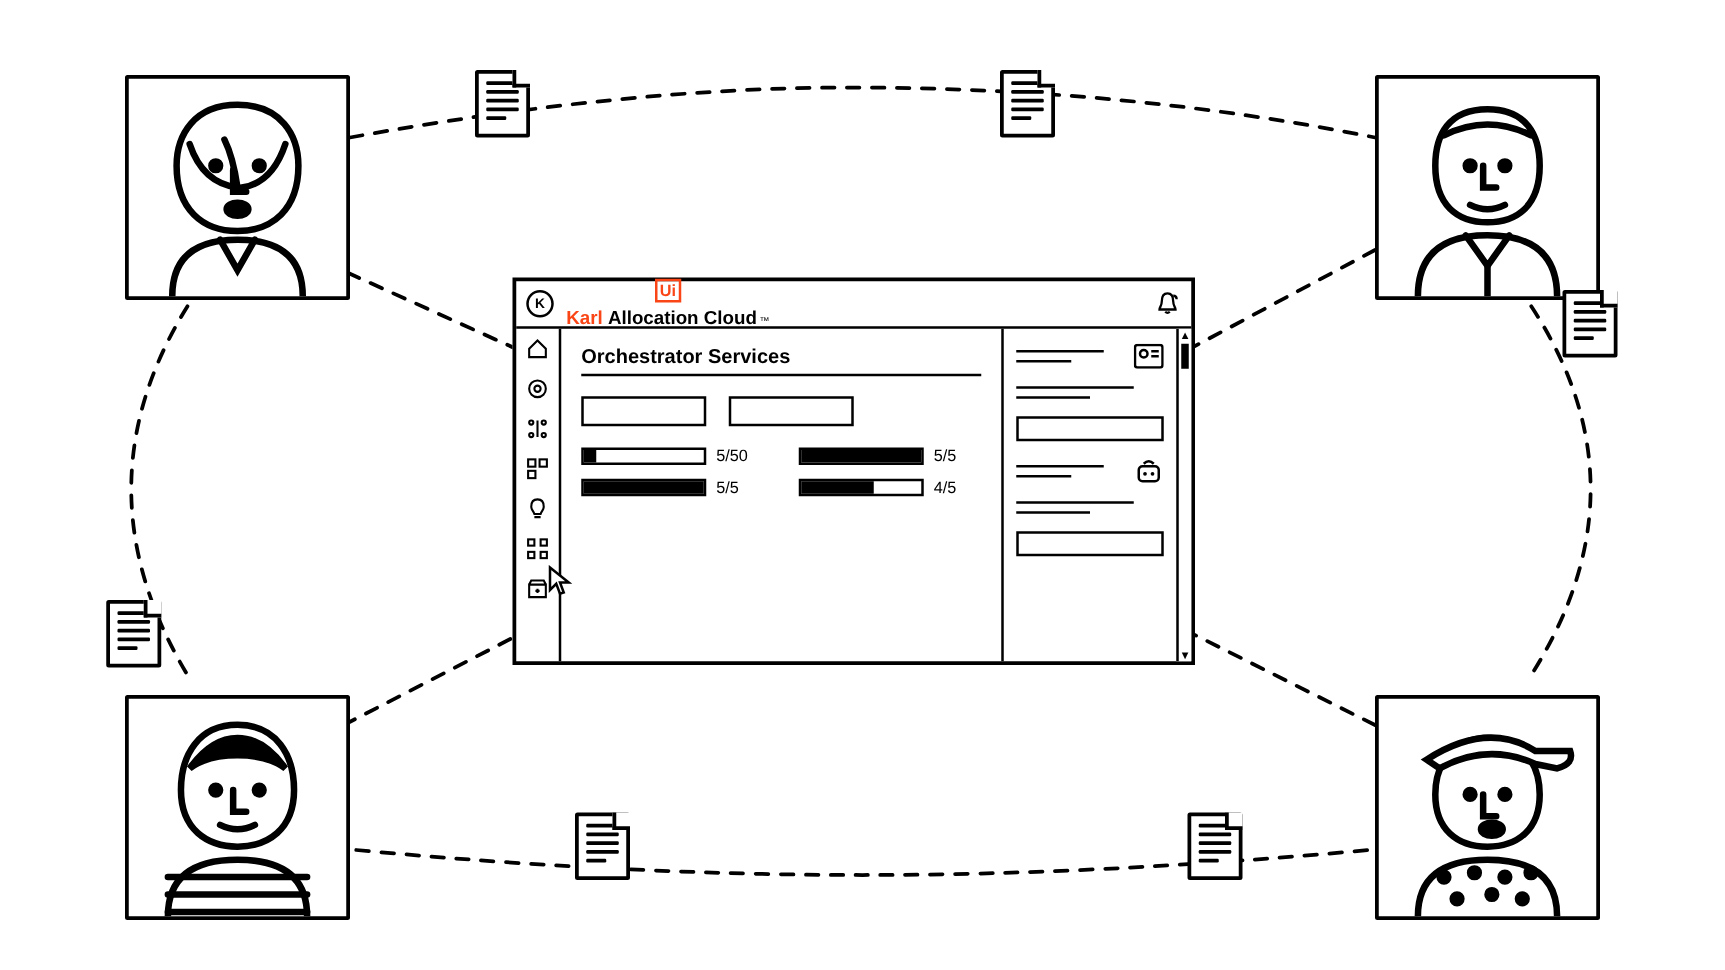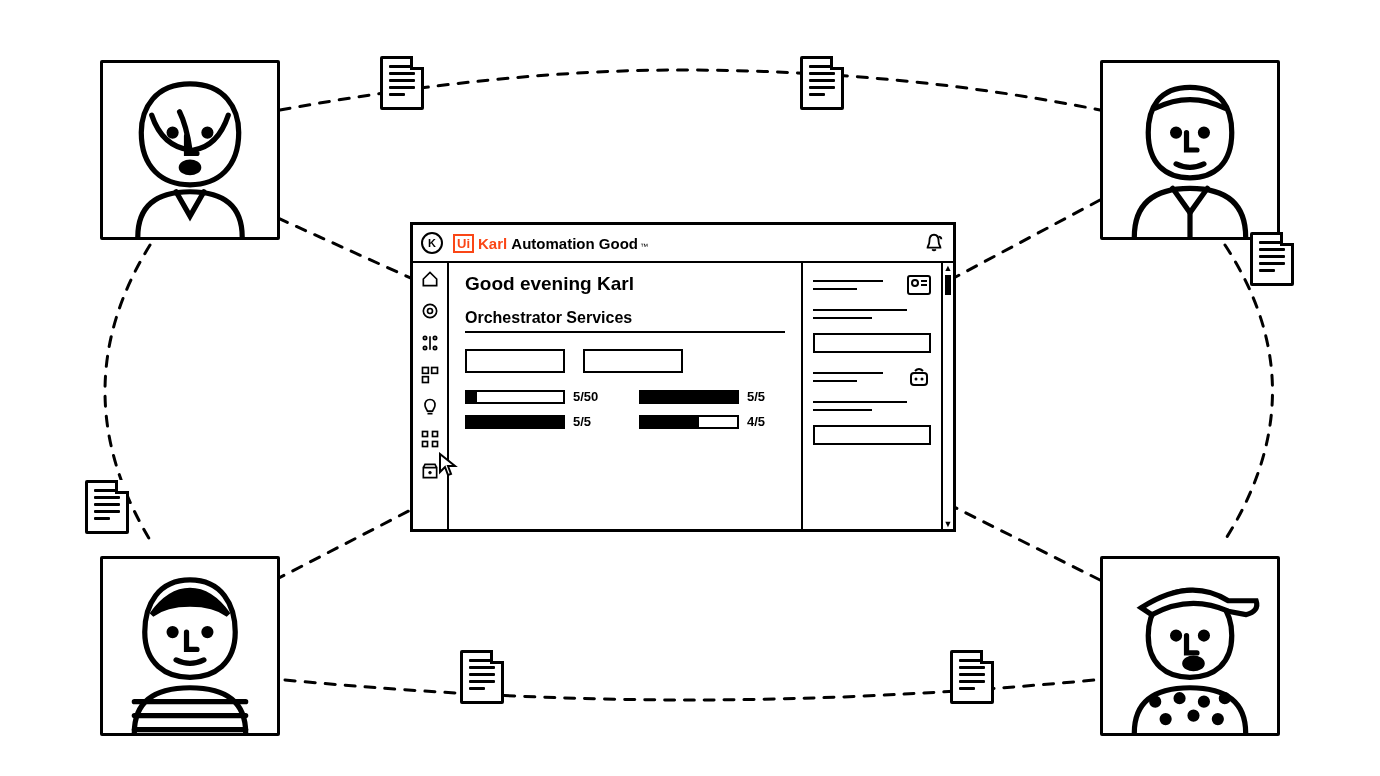--- a/index.html
+++ b/index.html
@@ -80,21 +80,21 @@
     width: 22px; height: 22px;
     border: 2px solid #000;
     border-radius: 50%;
     display: flex;
     align-items: center;
     justify-content: center;
     font-size: 11px;
     font-weight: bold;
     margin-right: 10px;
   }
-  .brand { display: flex; align-items: center; gap: 4px; font-size: 15px; }
+  .brand { display: flex; align-items: center; gap: 4px; font-size: 15px; flex-direction: column; }
   .brand-box {
     border: 2px solid #fa4616;
     color: #fa4616;
     font-weight: bold;
     padding: 0 2px;
     font-size: 13px;
   }
   .brand-path { color: #fa4616; font-weight: 600; }
   .brand-rest { color: #000; font-weight: 600; }
   .brand-tm { font-size: 8px; color: #000; margin-left: 2px; }
@@ -137,21 +137,21 @@
 
   .license-grid {
     display: grid;
     grid-template-columns: 1fr 1fr;
     gap: 10px 28px;
     margin-top: 4px;
   }
   .lic-row { display: flex; align-items: center; gap: 8px; }
   .lic-bar { flex: 1; height: 14px; border: 2px solid #000; position: relative; background: #fff; }
   .lic-fill { position: absolute; top: 0; left: 0; bottom: 0; background: #000; }
-  .lic-text { font-size: 13px; font-weight: 700; width: 38px; }
+  .lic-text { font-size: 13px; font-weight: 400; width: 38px; }
 
   .rightpane {
     width: 140px;
     border-left: 2px solid #000;
     padding: 12px 10px;
     display: flex;
     flex-direction: column;
     gap: 14px;
     position: relative;
   }
@@ -327,21 +327,21 @@
     <div class="scroll-arrow" style="top:0;">▲</div>
     <div class="scroll-thumb" style="top:12px;"></div>
     <div class="scroll-arrow" style="bottom:0;">▼</div>
   </div>
 
   <div class="app-header">
     <div class="avatar-badge">K</div>
     <div class="brand">
       <span class="brand-box">Ui</span>
       <span><span class="brand-path">Karl</span>
-      <span class="brand-rest">Automation Good</span><span class="brand-tm">™</span></span>
+      <span class="brand-rest">Allocation Cloud</span><span class="brand-tm">™</span></span>
     </div>
     <svg class="bell" viewBox="0 0 24 24">
       <g stroke="#000" stroke-width="2" fill="none">
         <path d="M12 3 C8 3 7 6 7 10 C7 14 5 15 5 17 L19 17 C19 15 17 14 17 10 C17 6 16 3 12 3 Z"></path>
         <path d="M10 19 Q12 21 14 19"></path>
         <path d="M17 5 Q20 5 20 8"></path>
       </g>
     </svg>
   </div>
 
@@ -394,21 +394,20 @@
           </svg>
         </div>
       <div class="side-icon">
           <svg viewBox="0 0 24 24">
             <path d="M4 8 L20 8 L20 20 L4 20 Z M4 8 L6 4 L18 4 L20 8 M12 12 L12 16 M10 14 L14 14" stroke="#000" stroke-width="2" fill="none"></path>
           </svg>
         </div>
     </div>
 
     <div class="main">
-      <div class="greeting">Good evening Karl</div>
       <div class="section-title">Orchestrator Services</div>
       <div class="service-boxes">
         <div class="svc"></div>
         <div class="svc"></div>
       </div>
       <div class="license-grid">
         <div class="lic-row">
           <div class="lic-bar">
               <div class="lic-fill" style="width:10%"></div>
             </div>

